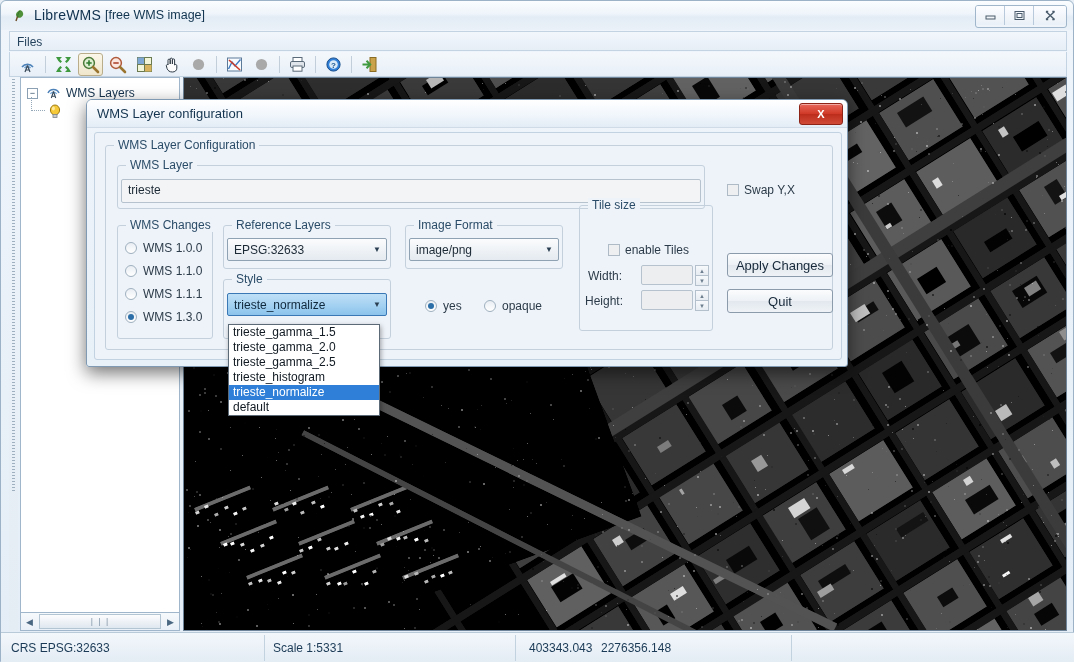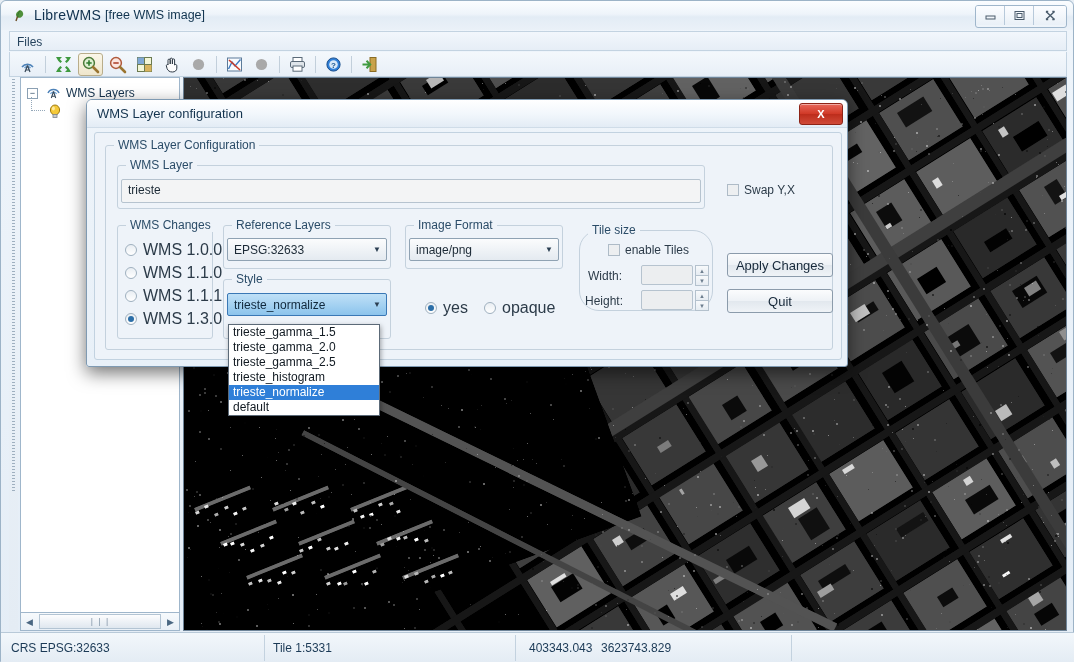--- a/index.html
+++ b/index.html
@@ -201,21 +201,21 @@
     position:absolute;top:-8px;left:8px;background:#eef3f9;padding:0 4px;
     font-size:12px;color:#2b4c68;white-space:nowrap;
   }
 
   .textbox{
     position:absolute;background:#f3f4f5;border:1px solid #b6c3cf;
     box-sizing:border-box;font-size:12px;color:#1c2a36;
     padding:3px 6px;border-radius:2px;
   }
 
-  .radio-row{position:absolute;display:flex;align-items:center;gap:6px;font-size:16px;color:#2c3b49;}
+  .radio-row{position:absolute;display:flex;align-items:center;gap:6px;font-size:12px;color:#2c3b49;}
   .radio{
     width:12px;height:12px;border-radius:50%;
     background:linear-gradient(to bottom,#e9eef3,#ffffff);
     border:1px solid #9fb0bf;box-sizing:border-box;
     display:flex;align-items:center;justify-content:center;
     cursor:default;flex:none;
   }
   .radio.on::after{content:"";width:6px;height:6px;border-radius:50%;background:#2b6ea8;}
 
   .checkbox-row{position:absolute;display:flex;align-items:center;gap:5px;font-size:12px;color:#2c3b49;}
@@ -2305,24 +2305,24 @@
           <div style="position:absolute;left:183px;top:15px;width:2px;height:2px;background:rgba(189,189,189,.5);"></div>
           <div style="position:absolute;left:231px;top:435px;width:2px;height:2px;background:rgba(30,30,30,.5);"></div>
           <div style="position:absolute;left:15px;top:388px;width:2px;height:2px;background:rgba(34,34,34,.5);"></div>
         </div>
     </div>
   </div>
 
   <div class="statusbar">
     <span class="st" style="left:10px;">CRS EPSG:32633</span>
     <span class="stsep" style="left:263px;"></span>
-    <span class="st" style="left:272px;">Tile 1:5331</span>
+    <span class="st" style="left:272px;">Scale 1:5331</span>
     <span class="stsep" style="left:514px;"></span>
     <span class="st" style="left:528px;">403343.043</span>
-    <span class="st" style="left:600px;">3623743.829</span>
+    <span class="st" style="left:600px;">2276356.148</span>
     <span class="stsep" style="left:790px;"></span>
   </div>
 
   <div class="dialog">
 
     <div class="dlg-title">
       <span class="dlg-title-text">WMS Layer configuration</span>
       <div class="dlg-close">X</div>
     </div>
 
@@ -2388,21 +2388,21 @@
 
       <div class="radio-row" style="left:330px;top:166px;">
         <span class="radio on"></span>
         <span>yes</span>
       </div>
       <div class="radio-row" style="left:389px;top:166px;">
         <span class="radio"></span>
         <span>opaque</span>
       </div>
 
-      <div class="gb" style="left:484px;top:97px;width:134px;height:81px;border-radius:20px;">
+      <div class="gb" style="left:484px;top:72px;width:134px;height:126px;">
         <span class="lbl">Tile size</span>
       </div>
       <div class="checkbox-row" style="left:513px;top:110px;">
         <span class="cbx"></span>
         <span>enable Tiles</span>
       </div>
       <span class="fieldlabel" style="left:493px;top:136px;">Width:</span>
       <div class="textbox" style="left:546px;top:132px;width:52px;height:20px;background:#eceef0;"></div>
       <div class="spin" style="left:600px;top:132px;">
         <div>▲</div>

